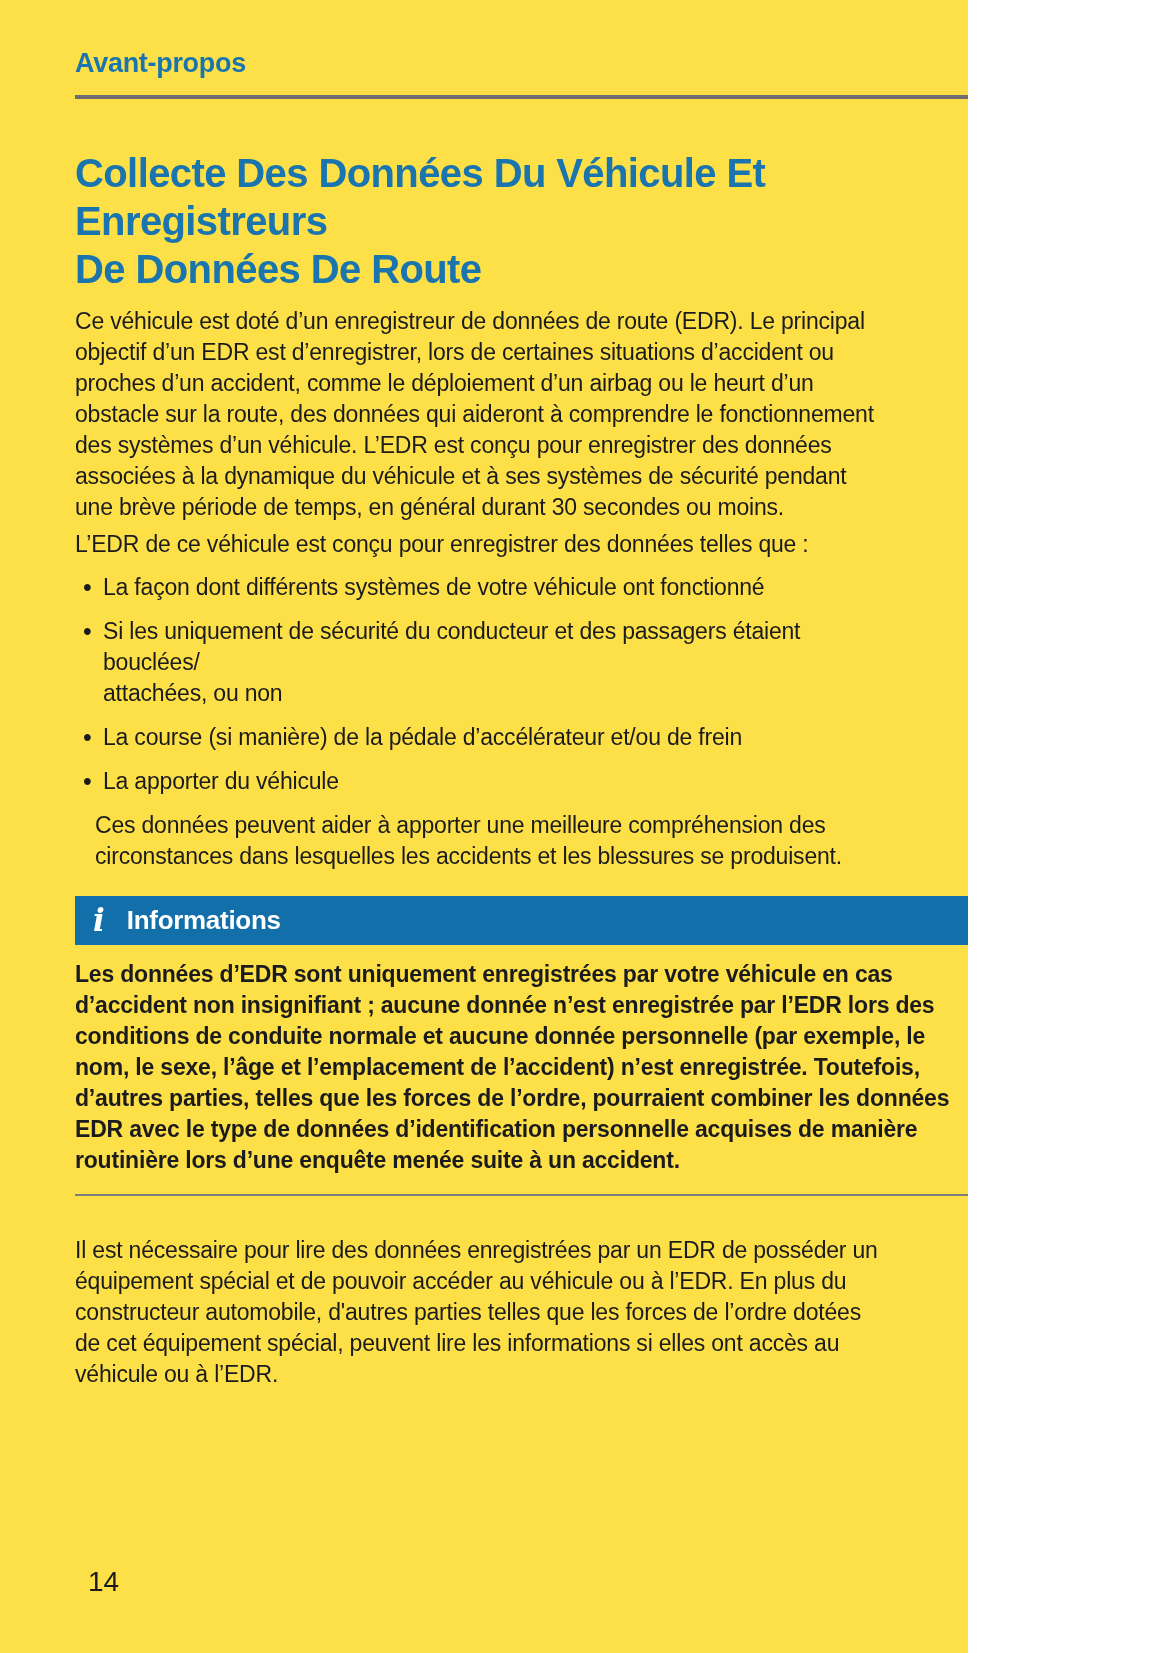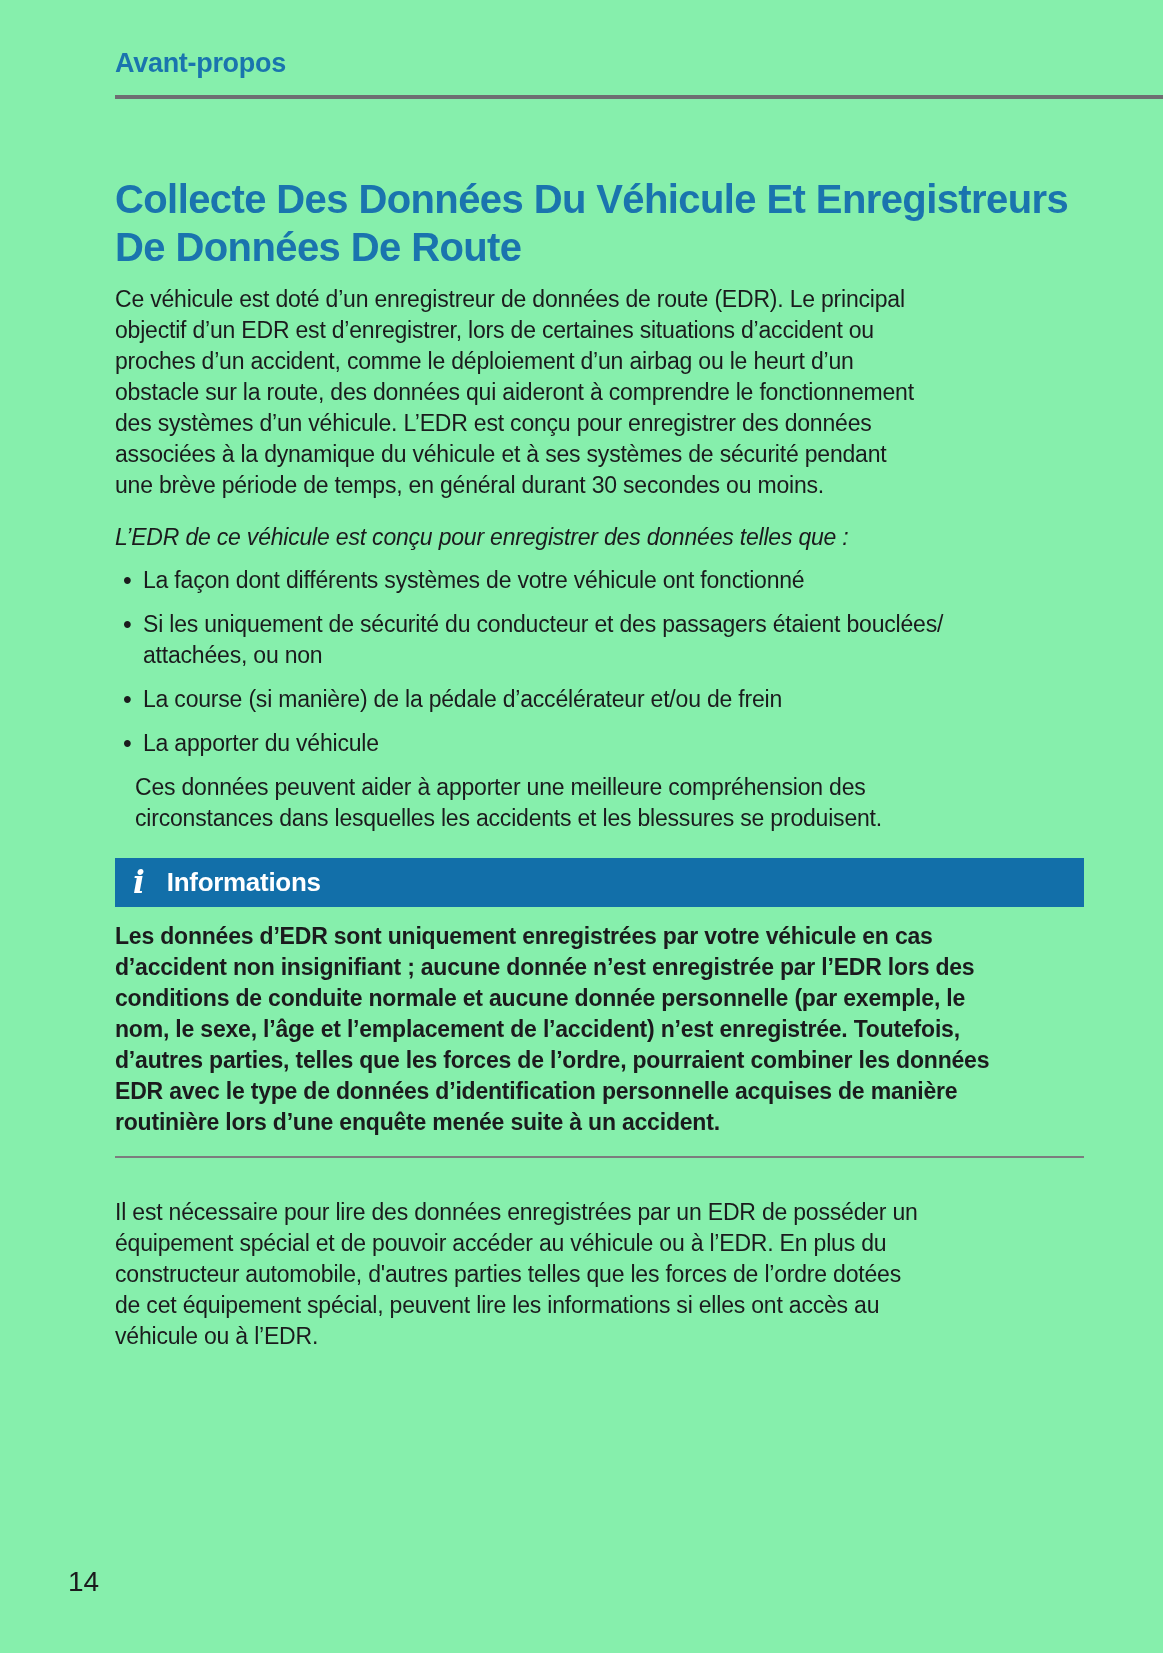--- a/index.html
+++ b/index.html
@@ -4,60 +4,59 @@
 <style>
   * { margin: 0; padding: 0; box-sizing: border-box; }
   html, body { background: #ffffff; }
   body {
     font-family: "Liberation Sans", sans-serif;
     color: var(--text-black, #1b1b1d);
     -webkit-font-smoothing: antialiased;
   }
   .page {
     position: relative;
-    width: 1163px;
+    width: 968px;
     height: 1653px;
-    background: #86efac;
+    background: #fde047;
     overflow: hidden;
-    padding-left: 40px;
   }
   .breadcrumb {
     margin: 48px 75px 0 75px;
     font-size: 27px;
     font-weight: 600;
     letter-spacing: -0.3px;
     color: var(--accent-blue, #1a74ae);
   }
   .header-rule {
     margin-left: 75px;
     margin-top: 16px;
     height: 4px;
     background: var(--top-rule-gray, #6e6e72);
   }
   .content {
     padding: 0 75px;
   }
   .page-title {
-    margin-top: 76px;
+    margin-top: 50px;
     font-size: 40px;
     line-height: 48px;
     font-weight: 700;
     letter-spacing: -0.6px;
     color: var(--accent-blue, #1a74ae);
     white-space: pre-line;
   }
   .body-text {
     font-size: 23px;
     line-height: 31px;
     letter-spacing: -0.2px;
     white-space: pre-line;
     color: var(--text-black, #1b1b1d);
   }
   .para-intro { margin-top: 13px; }
-  .para-list-lead { margin-top: 21px; font-style: italic; }
+  .para-list-lead { margin-top: 6px; }
   .bullet-list {
     list-style: none;
     margin-top: 12px;
   }
   .bullet-item {
     display: flex;
     align-items: flex-start;
     margin-bottom: 13px;
   }
   .bullet-marker {
@@ -98,21 +97,21 @@
   }
   .info-body { margin-top: 14px; font-weight: bold; }
   .info-rule {
     margin-top: 18px;
     height: 2px;
     background: var(--info-rule-gray, #7c7c7e);
   }
   .para-access { margin-top: 39px; }
   .page-number {
     position: absolute;
-    left: 68px;
+    left: 88px;
     top: 1566px;
     font-size: 28px;
     color: var(--text-black, #1b1b1d);
   }
 </style>
 </head>
 <body>
 
 <div class="page">
 

